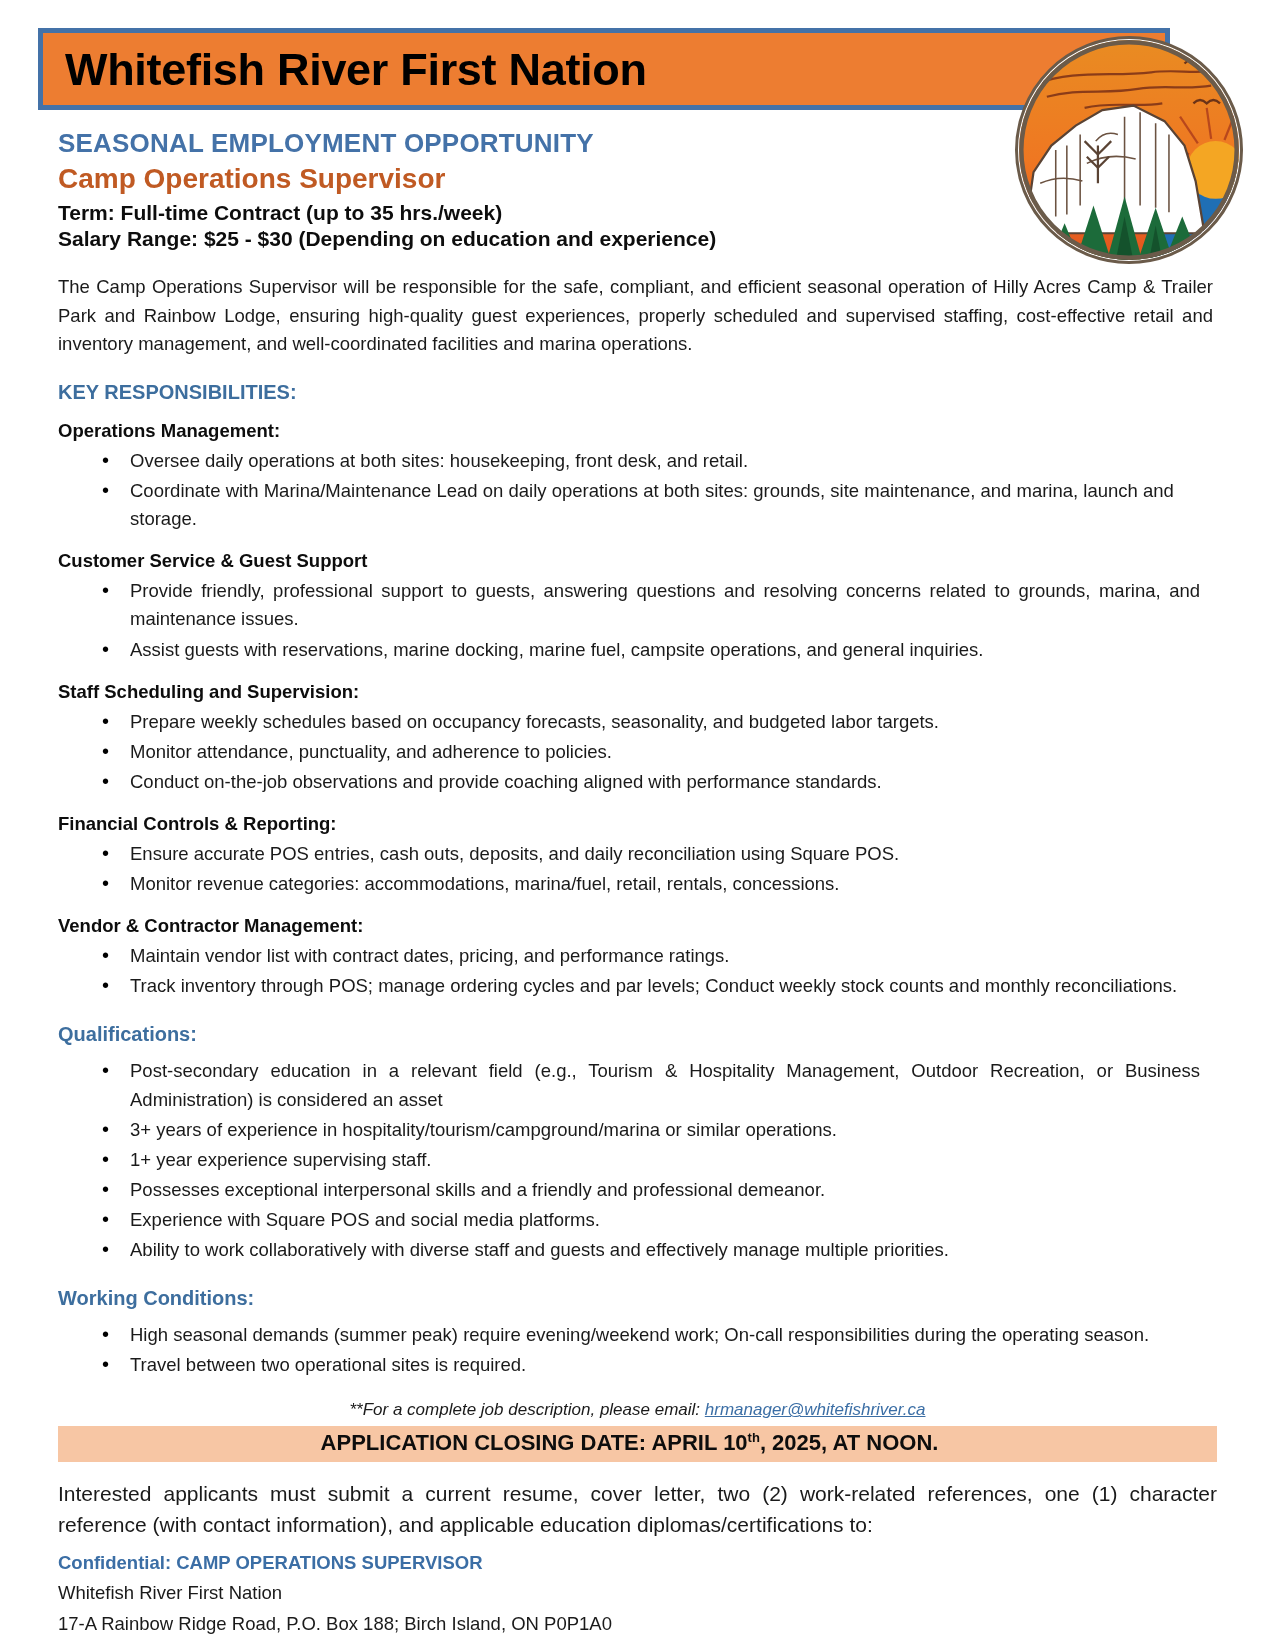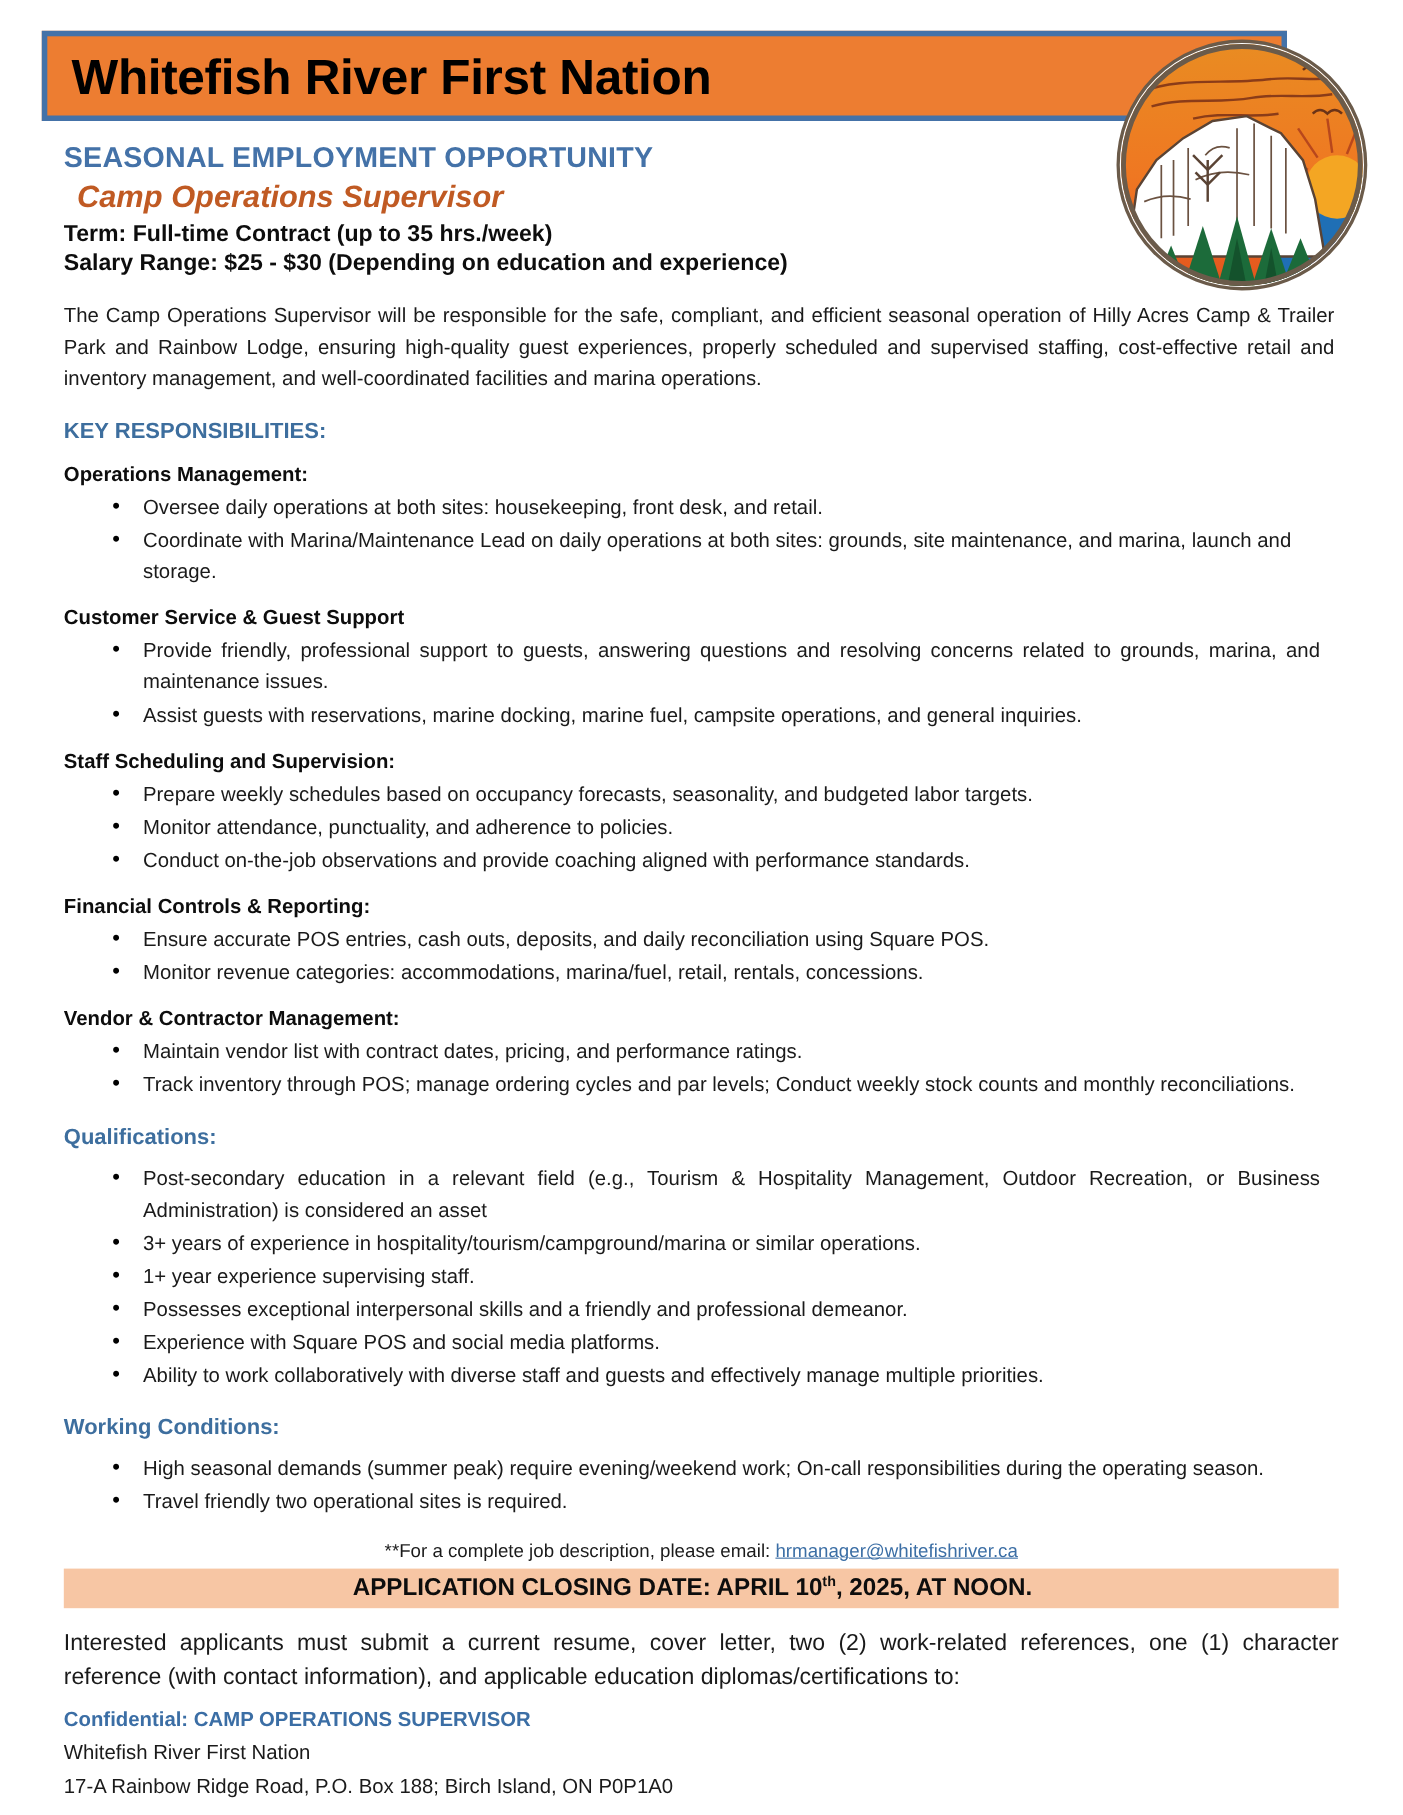--- a/index.html
+++ b/index.html
@@ -74,22 +74,21 @@
     color: #4472a8;
     font-size: 26px;
     font-weight: 600;
     letter-spacing: 0.2px;
     margin: 14px 0 4px 0;
   }
   .job-title {
     color: #c05a23;
     font-size: 28px;
     font-weight: 700;
-    margin: 4px 0 6px 12px;
-    font-style: italic;
+    margin: 4px 0 6px 0;
   }
   .term-line {
     font-size: 21px;
     font-weight: 700;
     margin: 2px 0;
     color: #0d0d0d;
   }
   .intro {
     font-size: 18.5px;
     line-height: 1.55;
@@ -132,20 +131,21 @@
     color: #000;
   }
   ul.bullets li.justify { text-align: justify; padding-right: 6px; }
 
   
   .note {
     text-align: center;
     font-size: 17px;
     margin: 4px 0 0 0;
     color: #1a1a1a;
+    font-style: italic;
   }
   .note.first { margin-top: 20px; }
   a.mail {
     color: #3b6ea5;
     text-decoration: underline;
   }
   .closing-bar {
     background: #f7c6a4;
     text-align: center;
     font-size: 22px;
@@ -310,21 +310,21 @@
       <li>3+ years of experience in hospitality/tourism/campground/marina or similar operations.</li>
       <li>1+ year experience supervising staff.</li>
       <li>Possesses exceptional interpersonal skills and a friendly and professional demeanor.</li>
       <li>Experience with Square POS and social media platforms.</li>
       <li>Ability to work collaboratively with diverse staff and guests and effectively manage multiple priorities.</li>
     </ul>
 
     <div class="section-head-blue">Working Conditions:</div>
     <ul class="bullets">
       <li>High seasonal demands (summer peak) require evening/weekend work; On-call responsibilities during the operating season.</li>
-      <li>Travel friendly two operational sites is required.</li>
+      <li>Travel between two operational sites is required.</li>
     </ul>
 
     <div class="note first"><span>**For a complete job description, please email: </span><a class="mail" href="#">hrmanager@whitefishriver.ca</a></div>
 
     <div class="closing-bar"><span>APPLICATION CLOSING DATE: APRIL 10</span><sup>th</sup><span>, 2025, AT NOON.</span></div>
 
     <p class="apply-para">Interested applicants must submit a current resume, cover letter, two (2) work-related references, one (1) character reference (with contact information), and applicable education diplomas/certifications to:</p>
     <div class="center-line confidential">Confidential: CAMP OPERATIONS SUPERVISOR</div>
     <div class="center-line">Whitefish River First Nation</div>
     <div class="center-line">17-A Rainbow Ridge Road, P.O. Box 188; Birch Island, ON   P0P1A0</div>

